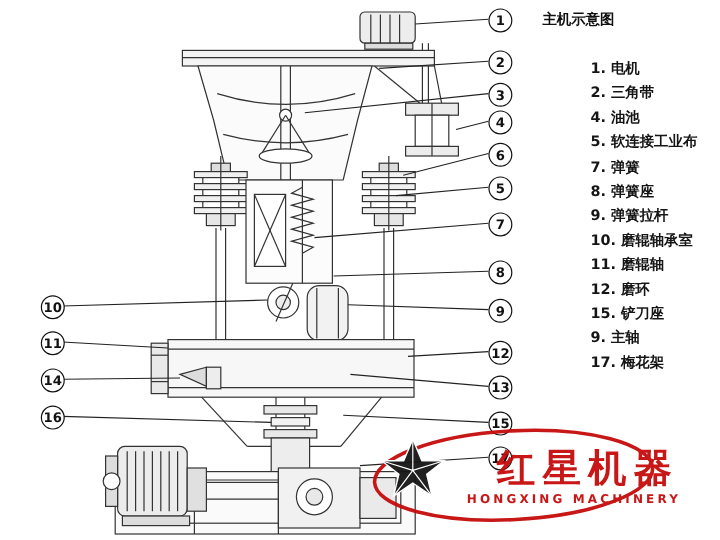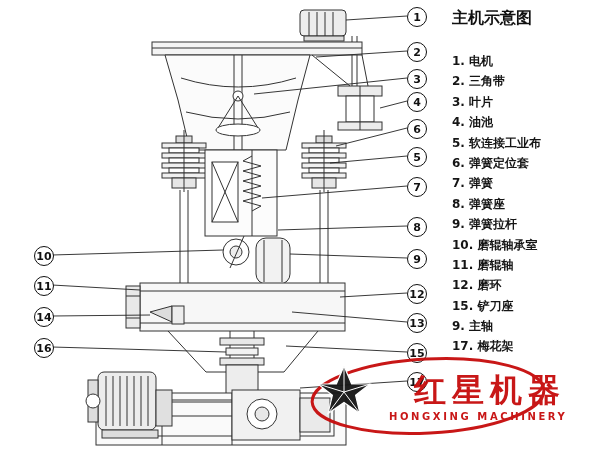--- a/index.html
+++ b/index.html
@@ -3,22 +3,22 @@
 <meta charset="utf-8">
 <style>
   html,body{margin:0;padding:0;background:#fff;}
   .stage{position:relative;width:600px;height:450px;background:#ffffff;overflow:hidden;
          font-family:"DejaVu Sans","Liberation Sans",sans-serif;}
   .art{position:absolute;left:0;top:0;}
   .callout{position:absolute;width:18px;height:18px;border:1.6px solid #111;border-radius:50%;
            background:#fff;color:#111;font-size:11px;font-weight:700;
            display:flex;align-items:center;justify-content:center;z-index:3;}
   .legend{position:absolute;left:452px;top:8px;width:146px;z-index:2;}
-  .legend-title{font-size:16px;font-weight:800;color:#101010;margin-bottom:22px;white-space:nowrap;}
-  .legend-item{font-size:12px;font-weight:700;color:#151515;height:20.4px;line-height:20.4px;white-space:nowrap;}
+  .legend-title{font-size:12px;font-weight:800;color:#101010;margin-bottom:22px;white-space:nowrap;}
+  .legend-item{font-size:12px;font-weight:700;color:#151515;height:20.4px;line-height:20.4px;white-space:nowrap;margin-left:40px;}
   .watermark{position:absolute;left:295px;top:356px;width:305px;height:92px;z-index:5;opacity:.95;pointer-events:none;}
   .brand-cn{position:absolute;left:72px;top:13px;font-size:32px;font-weight:700;color:#c60b0b;
             letter-spacing:6px;white-space:nowrap;margin-left:47px;}
   .brand-en{position:absolute;left:80px;top:55px;font-size:10px;font-weight:700;color:#c60b0b;
             letter-spacing:2.6px;white-space:nowrap;padding-left:14px;}
 </style>
 </head>
 <body>
 
 <div class="stage">
@@ -179,24 +179,22 @@
   <div class="callout" style="left:407px;top:313px">13</div>
   <div class="callout" style="left:34px;top:307px">14</div>
   <div class="callout" style="left:407px;top:343px">15</div>
   <div class="callout" style="left:34px;top:338px">16</div>
   <div class="callout" style="left:407px;top:372px">17</div>
 
   <div class="legend">
     <div class="legend-title">主机示意图</div>
     <div class="legend-item">1. 电机</div>
     <div class="legend-item">2. 三角带</div>
-    <div class="legend-item">3. 叶片</div>
     <div class="legend-item">4. 油池</div>
     <div class="legend-item">5. 软连接工业布</div>
-    <div class="legend-item">6. 弹簧定位套</div>
     <div class="legend-item">7. 弹簧</div>
     <div class="legend-item">8. 弹簧座</div>
     <div class="legend-item">9. 弹簧拉杆</div>
     <div class="legend-item">10. 磨辊轴承室</div>
     <div class="legend-item">11. 磨辊轴</div>
     <div class="legend-item">12. 磨环</div>
     <div class="legend-item">15. 铲刀座</div>
     <div class="legend-item">9. 主轴</div>
     <div class="legend-item">17. 梅花架</div>
   </div>

